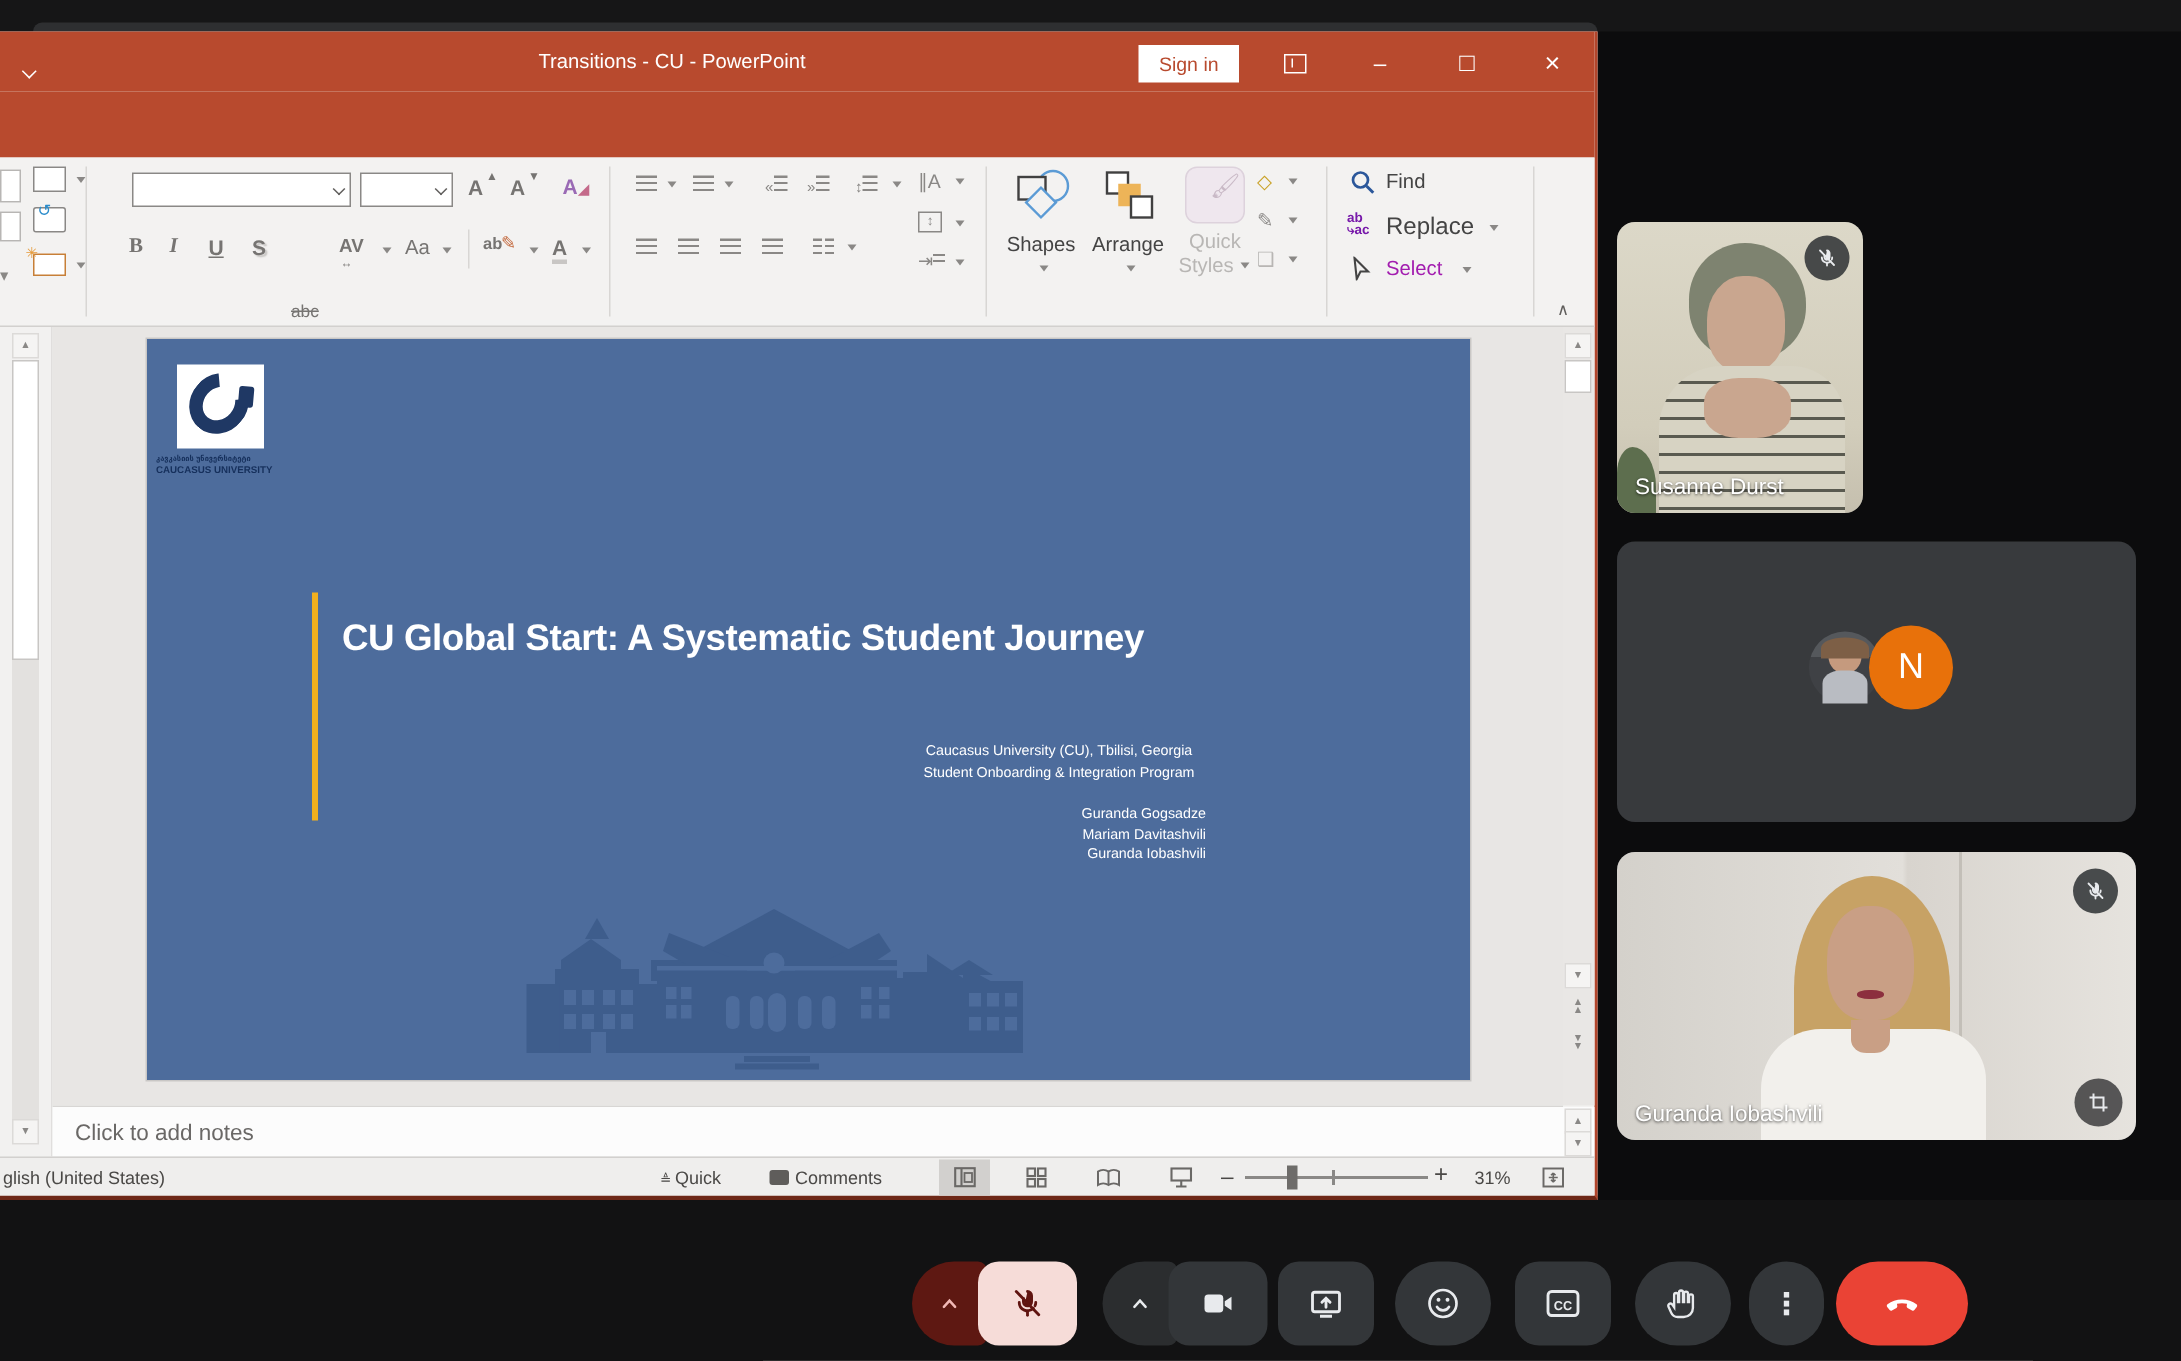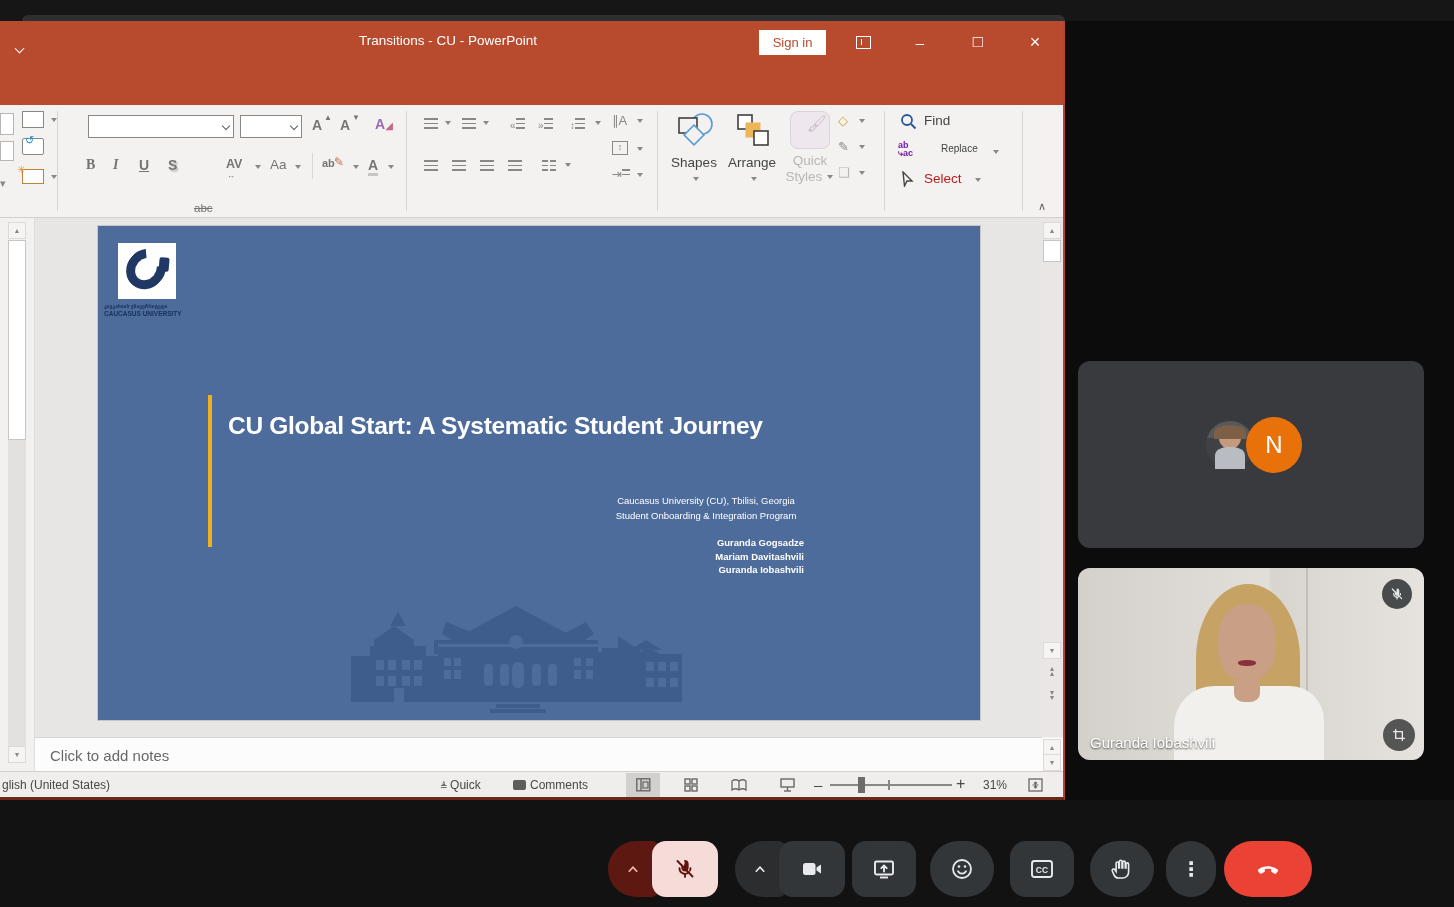--- a/index.html
+++ b/index.html
@@ -75,21 +75,21 @@
   .logo-box { position:absolute; left:20px; top:17px; width:58px; height:56px; background:#fff; }
   .logo-c { position:absolute; left:9px; top:5px; width:38px; height:42px; border-radius:50%;
     border:9px solid #1f3864; border-top-color:transparent; transform:rotate(40deg); }
   .logo-c::after { content:""; position:absolute; left:16px; top:-10px; width:10px; height:14px;
     background:#1f3864; transform:rotate(-35deg); border-radius:2px; }
   .logo-txt { position:absolute; left:6px; width:110px; color:#16305c; font-weight:bold; }
   .slide-title { position:absolute; left:130px; top:186px; width:640px; color:#fff; font-size:24.5px;
     font-weight:bold; letter-spacing:-0.3px; }
   .title-bar-accent { position:absolute; left:110px; top:169px; width:4px; height:152px; background:#f2b01e; }
   .sub { position:absolute; color:#fff; text-align:center; width:280px; left:468px; }
-  .authors { position:absolute; color:#fff; text-align:right; width:190px; left:516px; font-weight:bold; }
+  .authors { position:absolute; color:#fff; text-align:right; width:190px; left:516px; font-weight:normal; }
 
   
   .notes { position:absolute; left:35px; top:716px; width:1007px; height:34px; background:#fcfcfc;
     border-top:1px solid #d8d6d4; }
   .notes-txt { position:absolute; left:15px; top:9px; font-size:15px; color:#6a6866;text-align:center; }
   .statusbar { position:absolute; left:0; top:750px; width:1063px; height:26px; background:#efeeed;
     border-top:1px solid #d2d0ce; color:#4a4846; font-size:12px; }
   .viewbtn { position:absolute; top:1px; width:34px; height:24px; display:flex; align-items:center;
     justify-content:center; color:#6a6866; }
   .zoomtrack { position:absolute; top:12px; height:1.6px; background:#8a8886; }
@@ -262,27 +262,27 @@
       <div class="vdiv" style="left:884px;"></div>
 
       <div class="abs" style="left:900px;top:8px;">
         <svg width="17" height="17" viewBox="0 0 17 17">
             <circle cx="7" cy="7" r="5" fill="none" stroke="#2b579a" stroke-width="1.8"></circle>
             <line x1="11" y1="11" x2="15.5" y2="15.5" stroke="#2b579a" stroke-width="2"></line>
           </svg>
         <span style="position:absolute;left:24px;top:0;font-size:13.5px;color:#444;">Find</span></div>
       <div class="abs" style="left:898px;top:36px;">
         <span style="color:#7719aa;font-size:9px;font-weight:bold;line-height:8px;display:inline-block;">ab<br>⤷ac</span>
-        <span style="position:absolute;left:26px;top:2px;font-size:10px;color:#444;margin-left:17px;">Replace</span>
+        <span style="position:absolute;left:26px;top:2px;font-size:16px;color:#444;">Replace</span>
         <span class="dd-arrow" style="position:absolute;left:92px;top:9px;"></span></div>
       <div class="abs" style="left:900px;top:66px;">
         <svg width="14" height="16" viewBox="0 0 14 16">
             <path d="M3 1l9 9H7l-2.5 5z" fill="none" stroke="#444" stroke-width="1.4"></path>
           </svg>
-        <span style="position:absolute;left:24px;top:0;font-size:13.5px;color:#b91c1c;">Select</span>
+        <span style="position:absolute;left:24px;top:0;font-size:13.5px;color:#a21caf;">Select</span>
         <span class="dd-arrow" style="position:absolute;left:72px;top:7px;"></span></div>
 
       <div class="vdiv" style="left:1022px;"></div>
       <span class="abs" style="left:1038px;top:95px;color:#605e5c;font-size:11px;">∧</span>
 
       <div class="grp-label" style="left:0;width:26px;">lides</div>
       <div class="grp-label" style="left:60px;width:340px;">Font</div>
       <div class="grp-label" style="left:408px;width:232px;">Paragraph</div>
       <div class="grp-label" style="left:660px;width:206px;">Drawing</div>
       <div class="grp-label" style="left:886px;width:124px;">Editing</div>
@@ -433,20 +433,41 @@
       <span class="abs" style="left:983px;top:6px;">31%</span>
       <div class="viewbtn" style="left:1020px;width:30px;">
         <svg width="15" height="14" viewBox="0 0 15 14">
             <rect x="1" y="1" width="13" height="12" fill="none" stroke="#6a6866" stroke-width="1.3"></rect>
             <path d="M7.5 4v6M4.5 7h6M7.5 4l-1.5 1.5M7.5 4l1.5 1.5M7.5 10l-1.5-1.5M7.5 10l1.5-1.5" stroke="#6a6866" stroke-width="1.1" fill="none"></path>
           </svg>
         </div>
     </div>
   </div>
 
+  <div class="tile" style="left:1078px;top:148px;width:164px;height:194px;">
+    <div class="vid" style="background:linear-gradient(180deg,#dcd8c8 0%,#d2cdbb 70%,#c5bfae 100%);">
+      <div class="bgdeco" style="left:0;bottom:0;width:26px;height:44px;background:#5d6e4e;border-radius:40% 60% 0 0;"></div>
+      <div class="hair" style="left:48px;top:14px;width:78px;height:78px;background:#7e8370;border-radius:48% 52% 45% 45%;"></div>
+      <div class="face" style="left:60px;top:36px;width:52px;height:64px;background:#c9a68f;border-radius:46% 46% 42% 42%;"></div>
+      <div class="torso" style="left:28px;top:96px;width:124px;height:98px;background:repeating-linear-gradient(180deg,#d7d3c3 0 10px,#5a5a50 10px 12px);border-radius:42px 36px 0 0;"></div>
+      <div class="face" style="left:58px;top:104px;width:58px;height:40px;background:#c9a68f;border-radius:40%;"></div>
+    </div>
+    <div class="chip">
+      <svg width="16" height="16" viewBox="0 0 24 24">
+          <g stroke="#e8eaed" stroke-width="1.8" fill="none" stroke-linecap="round">
+            <path d="M12 4.5a2.6 2.6 0 0 1 2.6 2.6v4a2.6 2.6 0 0 1-4.4 1.9" fill="#e8eaed"></path>
+            <path d="M9.4 9v2a2.6 2.6 0 0 0 .3 1.2"></path>
+            <path d="M6.8 11.5a5.2 5.2 0 0 0 8.9 3.6M17.2 11.5a5.2 5.2 0 0 1-.4 2"></path>
+            <path d="M12 16.8v2.7"></path>
+            <path d="M5 4.5l14 14.5"></path>
+          </g>
+        </svg>
+    </div>
+    <div class="name">Susanne Durst</div>
+  </div>
 
 
   <div class="tile" style="left:1078px;top:361px;width:346px;height:187px;background:#383a3d;">
     <div class="avatar" style="left:128px;top:60px;width:48px;height:48px;background:linear-gradient(180deg,#55585c 0 35%,#3f4145 35% 100%);">
       <div class="abs" style="left:13px;top:6px;width:22px;height:22px;background:#c59a7e;border-radius:50%;"></div>
       <div class="abs" style="left:8px;top:4px;width:32px;height:14px;background:#7d5f46;border-radius:50% 50% 0 0;"></div>
       <div class="abs" style="left:9px;top:26px;width:30px;height:22px;background:#b9bcc2;border-radius:40% 40% 0 0;"></div>
     </div>
     <div class="avatar" style="left:168px;top:56px;width:56px;height:56px;background:#e8710a;display:flex;align-items:center;justify-content:center;color:#fff;font-size:24px;">N</div>
   </div>

